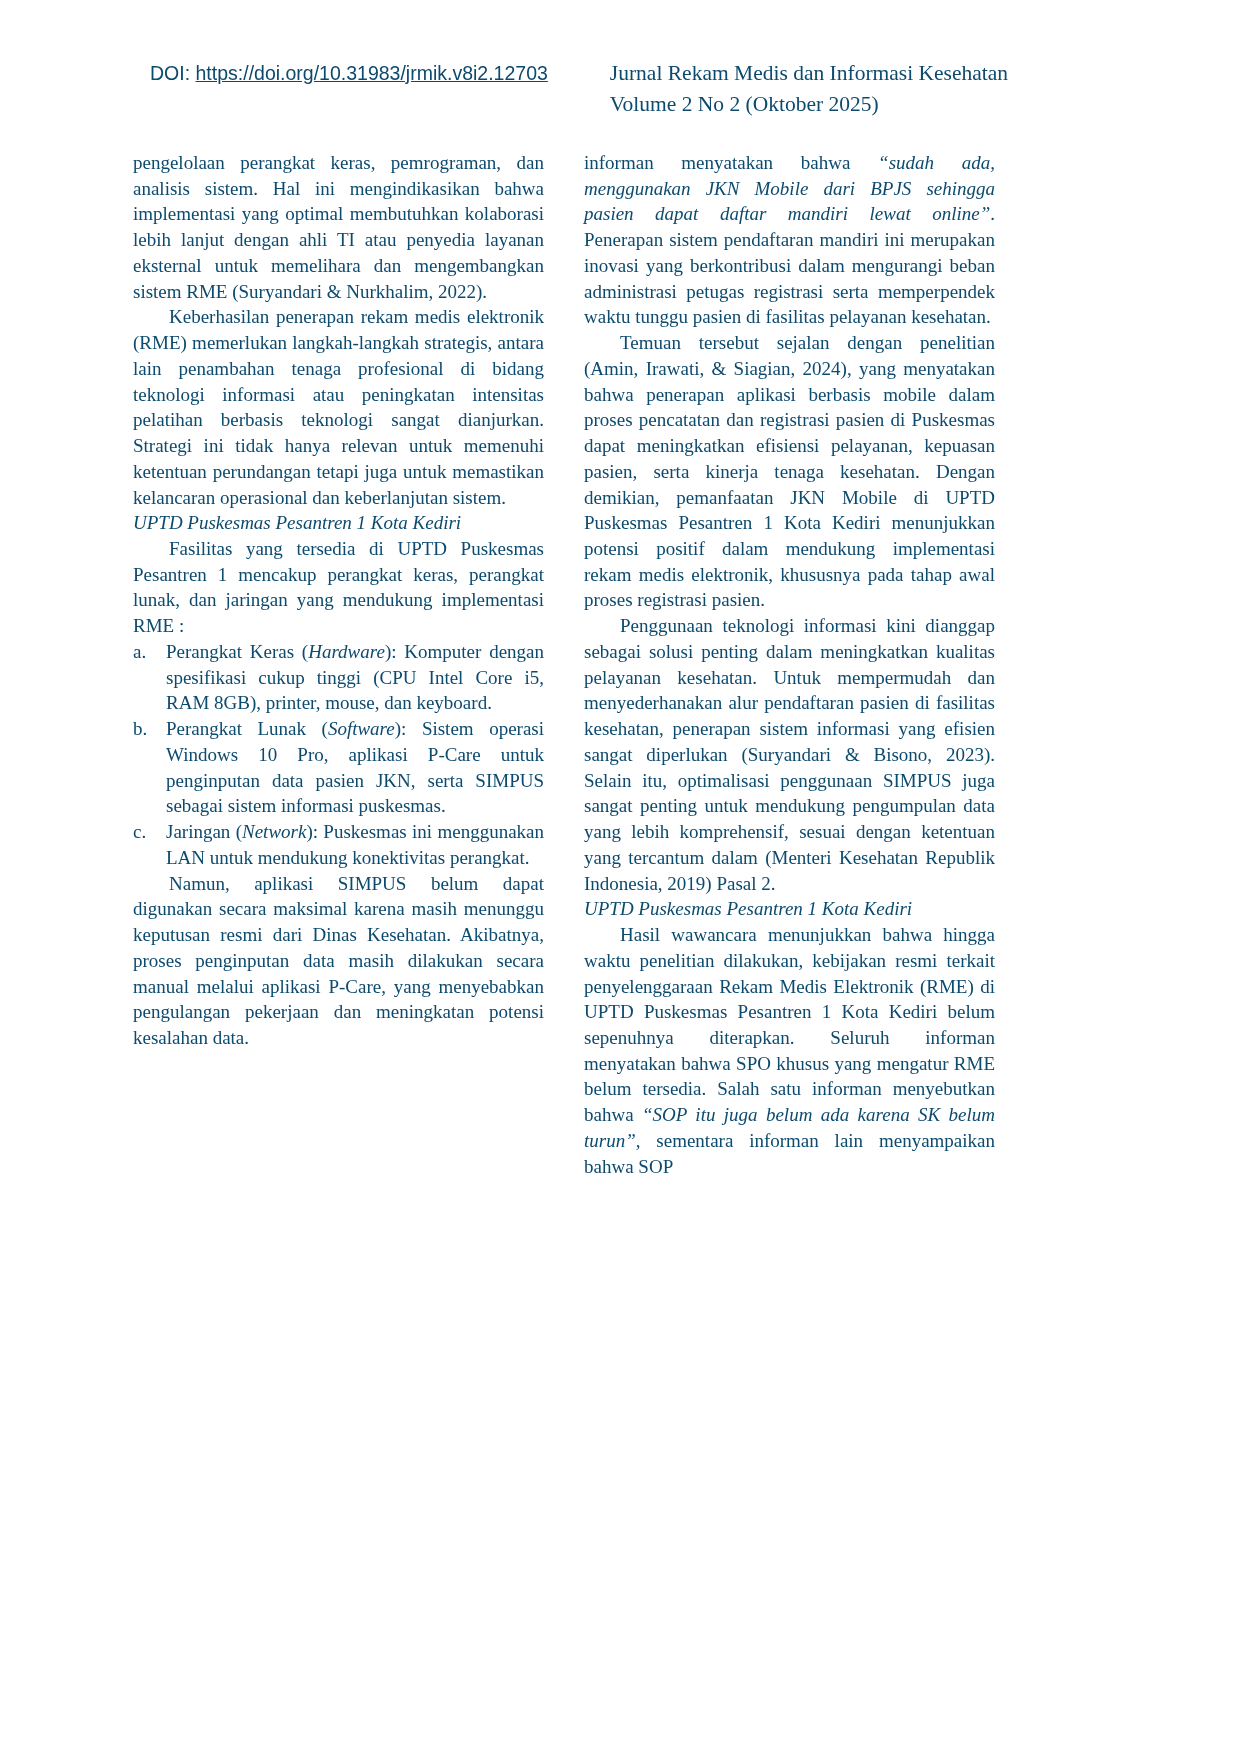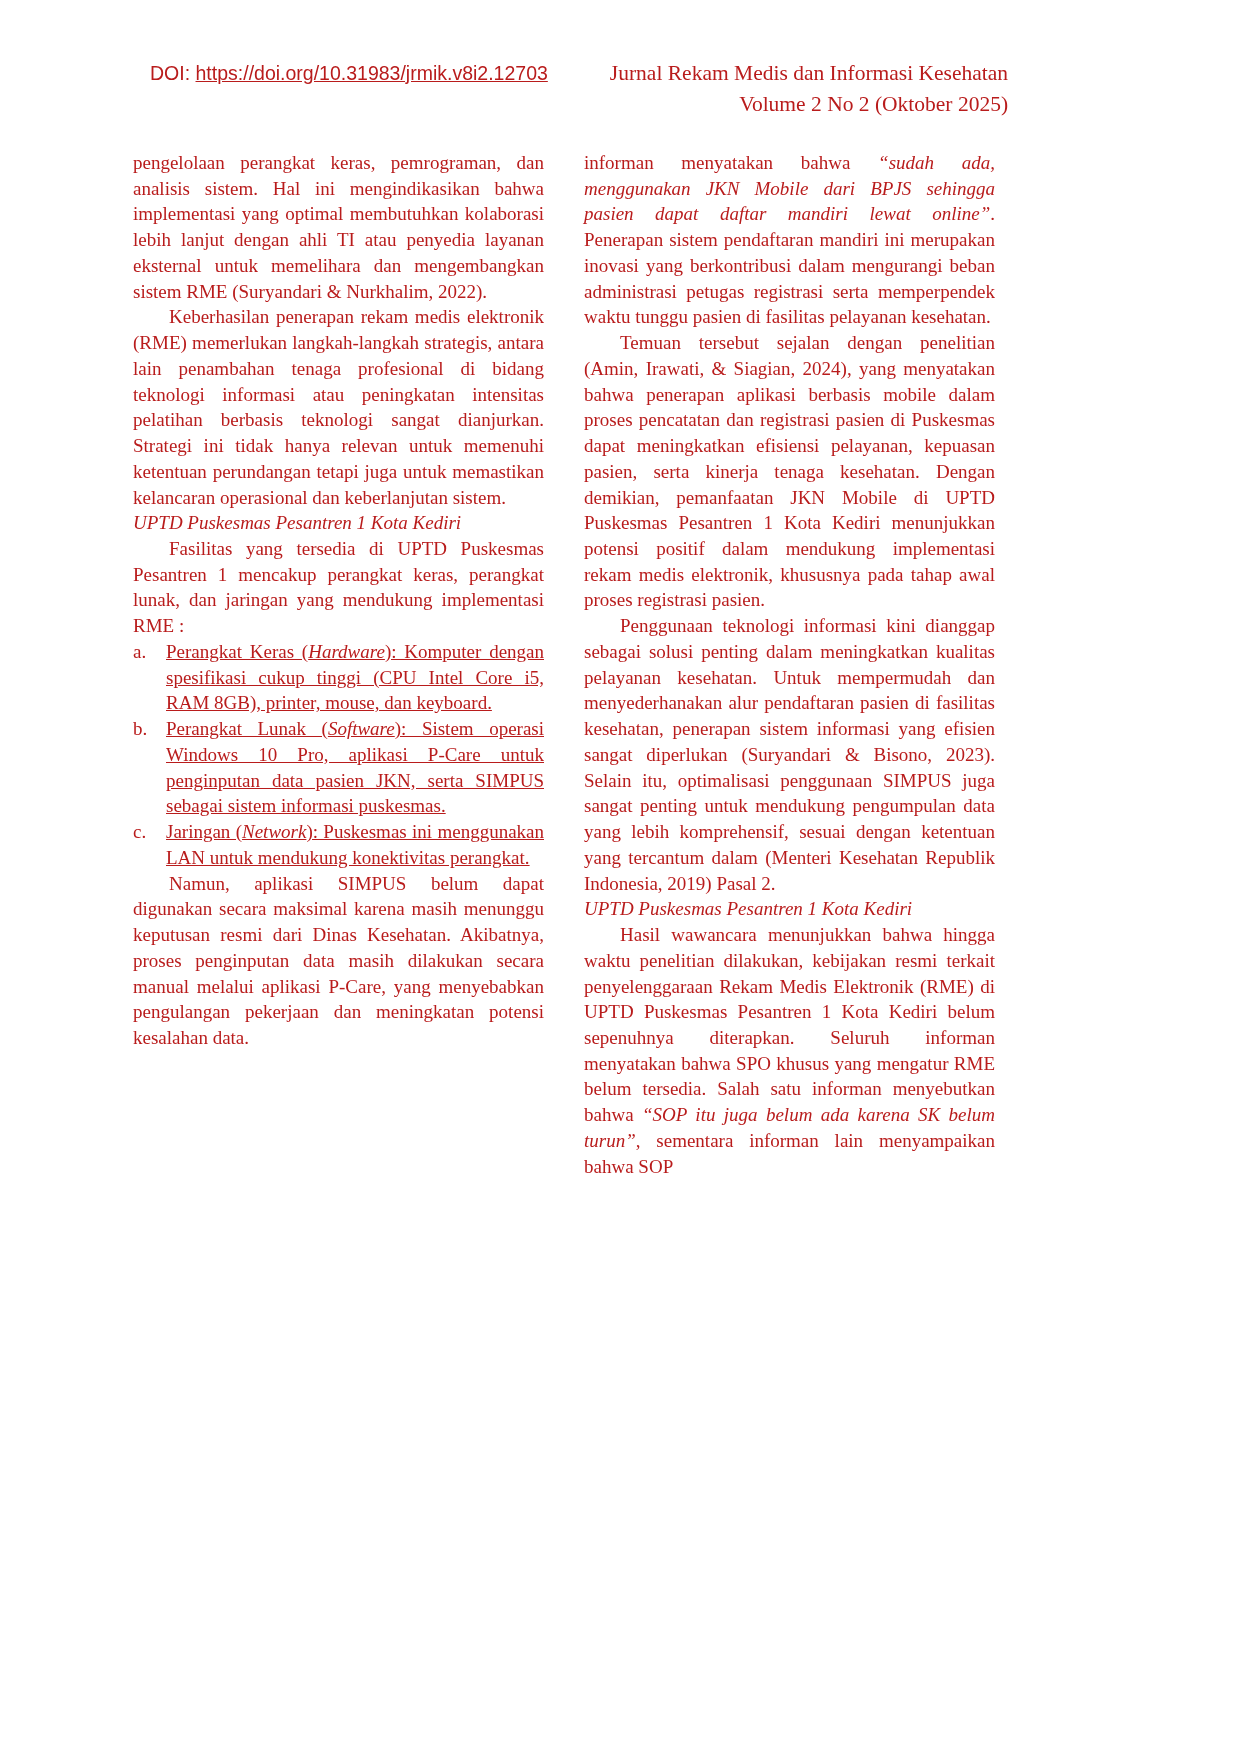--- a/index.html
+++ b/index.html
@@ -8,21 +8,21 @@
     background: #ffffff;
   }
   .page {
     position: relative;
     width: 1235px;
     height: 1748px;
     background: #ffffff;
     margin: 0 auto;
     overflow: hidden;
     font-family: "Liberation Serif", "DejaVu Serif", serif;
-    color: #b91c1c;
+    color: #0c4a6e;
   }
 
   
   .header {
     position: absolute;
     left: 150px;
     top: 58px;
     width: 940px;
     display: flex;
     align-items: flex-start;
@@ -36,21 +36,21 @@
     padding-top: 2px;
   }
   .header-doi .doi-link {
     text-decoration: underline;
   }
   .header-journal {
     margin-left: 62px;
     font-size: 21.5px;
     line-height: 1.42;
   }
-  .header-journal div { white-space: nowrap; text-align: right; }
+  .header-journal div { white-space: nowrap; }
 
   
   .columns {
     position: absolute;
     left: 0;
     top: 150px;
     width: 1235px;
     height: 1400px;
   }
   .col {
@@ -90,21 +90,20 @@
     text-align: justify;
   }
   .list-marker {
     width: 33px;
     flex: 0 0 33px;
     text-align: left;
   }
   .list-body {
     flex: 1 1 auto;
     text-align: justify;
-    text-decoration: underline;
   }
   em { font-style: italic; }
 
   
   .footer {
     position: absolute;
     left: 150px;
     top: 1613px;
     width: 940px;
     display: flex;

